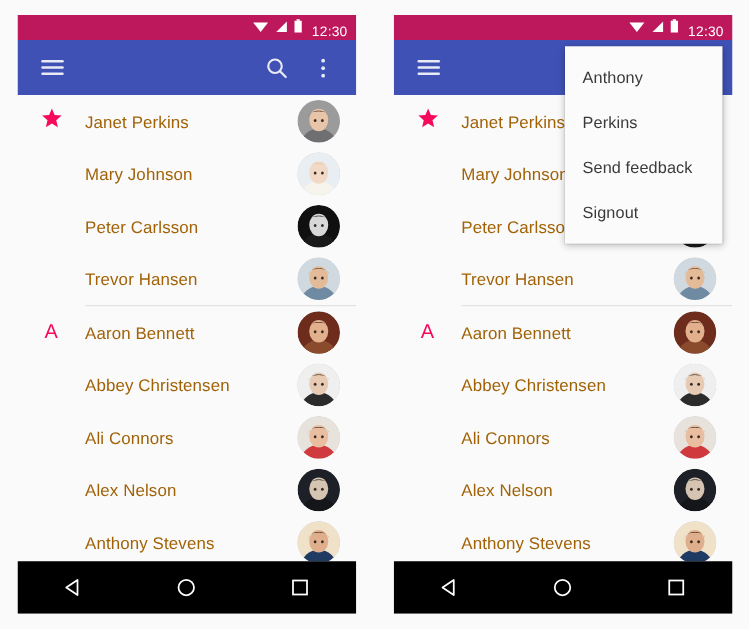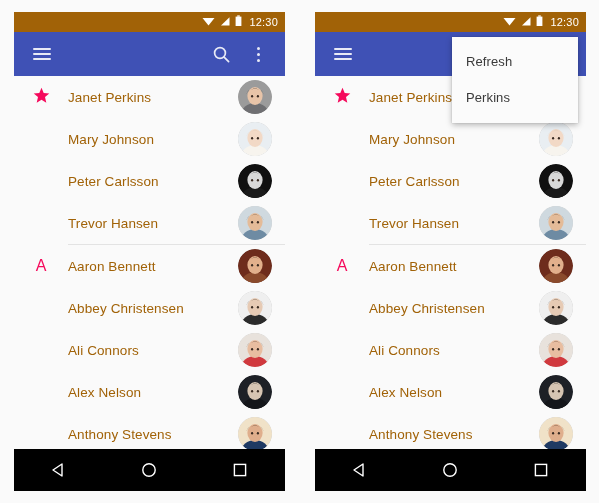--- a/index.html
+++ b/index.html
@@ -24,23 +24,23 @@
     background: #fafafa;
     overflow: hidden;
   }
   .phone.left  { left: 14px; }
   .phone.right { left: 315px; }
 
   
   .statusbar {
     position: relative;
     height: 20px;
-    background: #a16207;
+    background: #be185d;
     display: flex;
-    align-items: center;
+    align-items: flex-end;
     justify-content: flex-end;
     padding-right: 7px;
     gap: 5px;
   }
   .sb-icon { display: block; }
   .sb-time {
     color: #ffffff;
     font-size: 11px;
     letter-spacing: .2px;
     line-height: 1;
@@ -670,22 +670,24 @@
       <path d="M8.6 15 C8.6 6.5 25.4 6.5 25.4 15 C25.4 11.2 22.6 9 17 9 C11.4 9 8.6 11.2 8.6 15 Z" fill="#2b2016"></path>
       <ellipse cx="14.1" cy="16.3" rx="1.1" ry="1.2" fill="#3a2b22"></ellipse>
       <ellipse cx="19.9" cy="16.3" rx="1.1" ry="1.2" fill="#3a2b22"></ellipse>
     </g>
   </svg>
           </div>
         </div>
       </div>
 
     <div class="menu-popup">
-        <div class="menu-item">Refresh</div>
+        <div class="menu-item">Anthony</div>
         <div class="menu-item">Perkins</div>
+        <div class="menu-item">Send feedback</div>
+        <div class="menu-item">Signout</div>
       </div>
 
     <div class="navbar">
       <div class="nav-btn">
         <svg width="18" height="18" viewBox="0 0 18 18">
             <polygon points="12,3 12,15 3,9" fill="none" stroke="#ffffff" stroke-width="1.4" stroke-linejoin="round"></polygon>
           </svg>
       </div>
       <div class="nav-btn">
         <svg width="18" height="18" viewBox="0 0 18 18">

